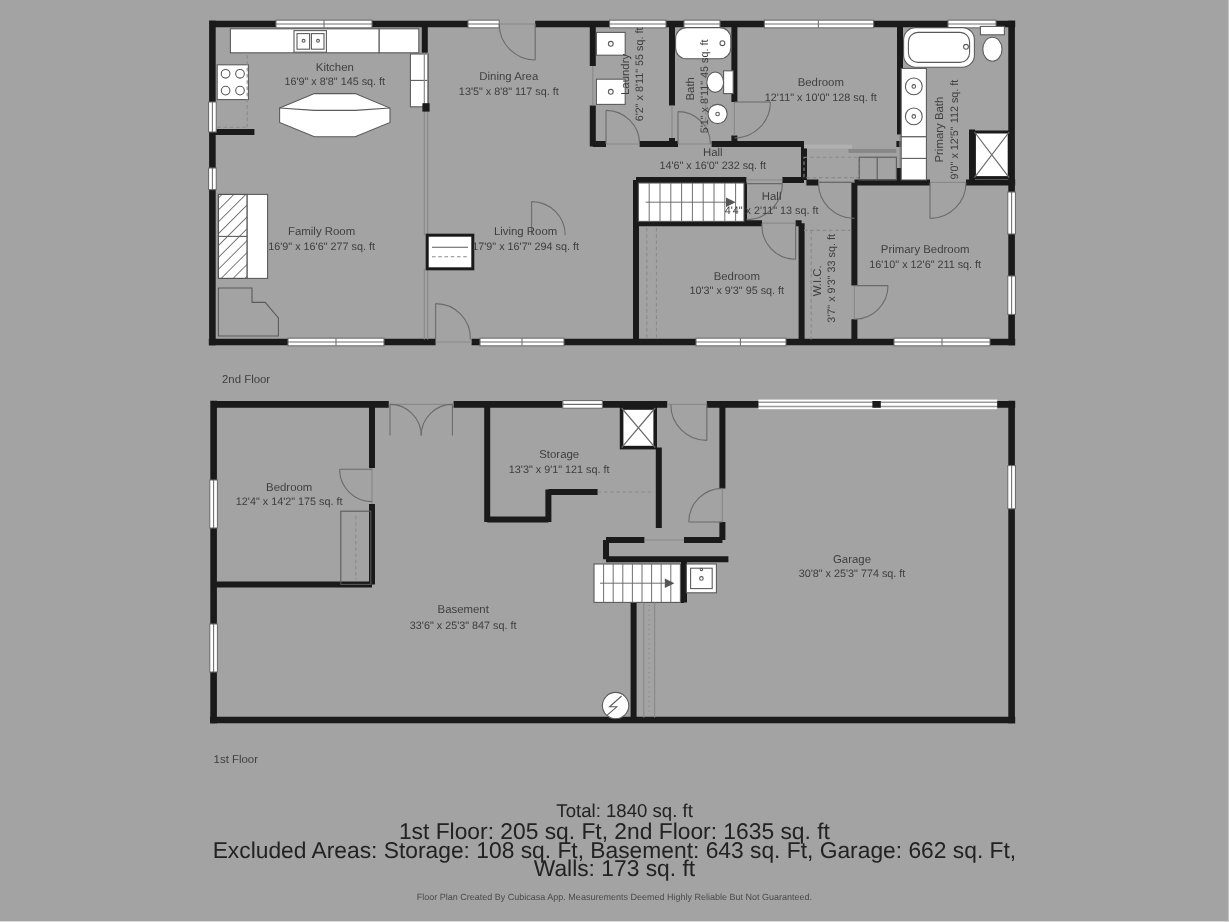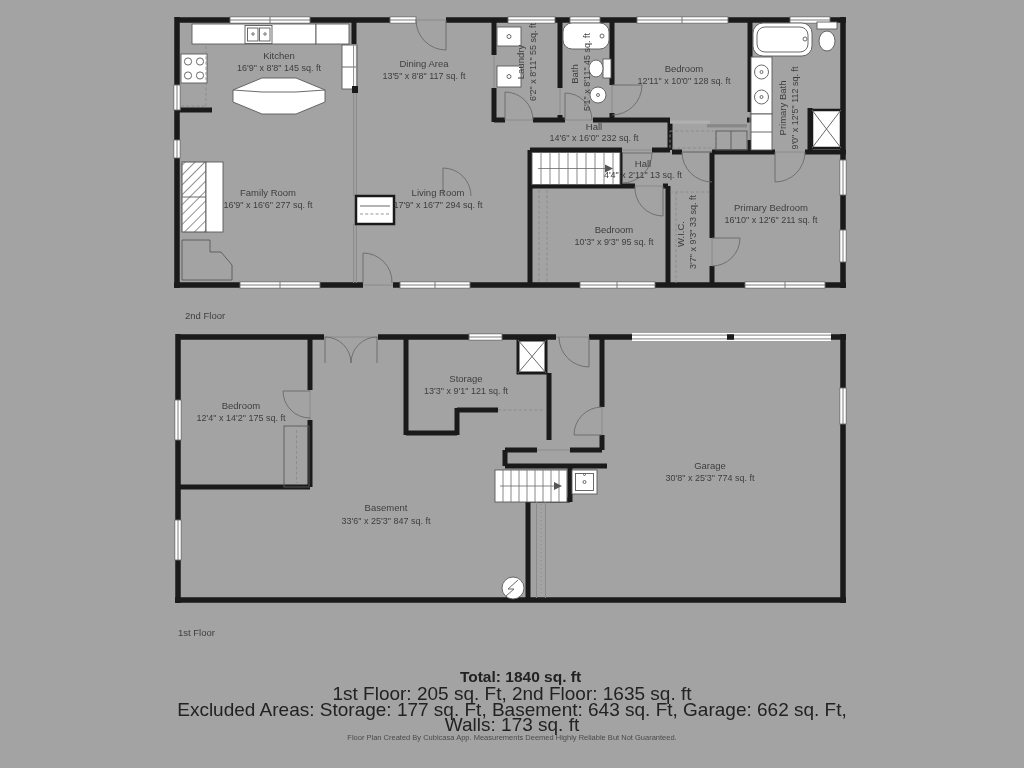--- a/index.html
+++ b/index.html
@@ -19,23 +19,23 @@
   .xline{stroke:#6a6a6a;stroke-width:1;fill:none;}
   .band{fill:#b0b0b0;}
   .band2{fill:#878787;}
   .rname{font-size:9.5px;fill:#3e3e3e;text-anchor:middle;}
   .rdims{font-size:9px;fill:#3e3e3e;text-anchor:middle;}
   .flabel{font-size:9.5px;fill:#3e3e3e;}
   .tread{stroke:#6a6a6a;stroke-width:.8;fill:none;}
   .arrowhead{fill:#555;}
   
   .summary{position:absolute;left:0;top:668px;width:1024px;text-align:center;color:#222;}
-  .sum-total{font-size:15.5px;font-weight:bold;line-height:18px;padding-left:17px;}
+  .sum-total{font-size:15.5px;font-weight:normal;line-height:18px;padding-left:17px;}
   .sum-line{font-size:19px;line-height:15.5px;}
-  .sum-disclaimer{font-size:7.5px;color:#4a4a4a;}
+  .sum-disclaimer{font-size:7.5px;color:#4a4a4a;margin-top:10px;}
 </style>
 </head>
 <body>
 
 <div class="canvas">
 <svg class="plan-svg" width="1024" height="768" viewBox="0 0 1024 768">
   <defs>
     <pattern id="hatch" width="7" height="7" patternUnits="userSpaceOnUse" patternTransform="rotate(45)">
       <rect width="7" height="7" fill="#fff"></rect>
       <line x1="0" y1="0" x2="0" y2="7" stroke="#555" stroke-width="1.3"></line>
@@ -352,17 +352,17 @@
     <text class="rdims" x="386" y="524">33'6" x 25'3" 847 sq. ft</text>
     <text class="rname" x="710" y="469">Garage</text>
     <text class="rdims" x="710" y="481">30'8" x 25'3" 774 sq. ft</text>
     <text class="flabel" x="178" y="636">1st Floor</text>
   </g>
 </svg>
 
 <div class="summary">
   <div class="sum-total">Total: 1840 sq. ft</div>
   <div class="sum-line">1st Floor: 205 sq. Ft, 2nd Floor: 1635 sq. ft</div>
-  <div class="sum-line">Excluded Areas: Storage: 177 sq. Ft, Basement: 643 sq. Ft, Garage: 662 sq. Ft,</div>
+  <div class="sum-line">Excluded Areas: Storage: 108 sq. Ft, Basement: 643 sq. Ft, Garage: 662 sq. Ft,</div>
   <div class="sum-line">Walls: 173 sq. ft</div>
   <div class="sum-disclaimer">Floor Plan Created By Cubicasa App. Measurements Deemed Highly Reliable But Not Guaranteed.</div>
 </div>
 </div>
 
 </body></html>

